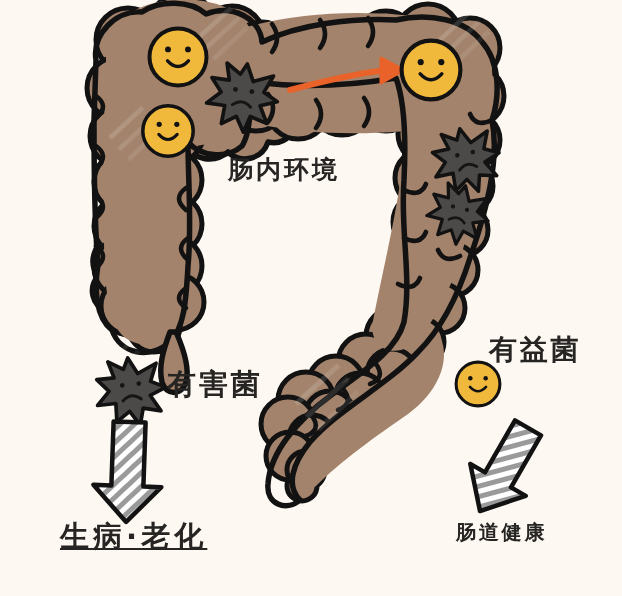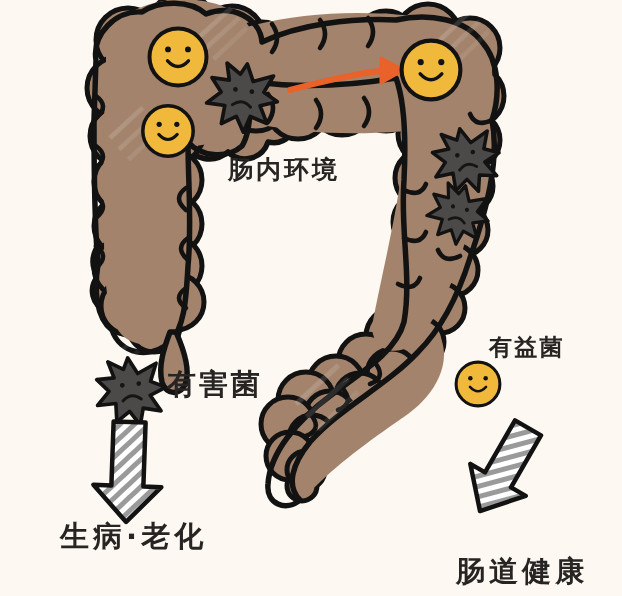--- a/index.html
+++ b/index.html
@@ -17,23 +17,23 @@
     color:#262523;
     font-family:"DejaVu Sans","Liberation Sans",sans-serif;
     font-weight:600;
     white-space:nowrap;
     letter-spacing:.10em;
     line-height:1;
     user-select:none;
   }
   #label-environment{left:228px;top:157px;font-size:25px;letter-spacing:.12em;}
   #label-harmful{left:167px;top:370px;font-size:29px;letter-spacing:.10em;}
-  #label-beneficial{left:489px;top:336px;font-size:23px;letter-spacing:.10em;}
-  #label-illness{left:60px;top:522px;font-size:29px;letter-spacing:.14em;font-weight:700;}
-  #label-health{left:456px;top:522px;font-size:29px;letter-spacing:.14em;font-weight:700;margin-top:35px;}
+  #label-beneficial{left:489px;top:336px;font-size:28px;letter-spacing:.10em;}
+  #label-illness{left:60px;top:522px;font-size:29px;letter-spacing:.14em;font-weight:700;text-decoration:underline;}
+  #label-health{left:456px;top:522px;font-size:20px;letter-spacing:.14em;font-weight:700;}
 </style>
 </head>
 <body>
 
 <div id="stage">
 
   <svg id="art" viewBox="0 0 622 596" xmlns="http://www.w3.org/2000/svg">
 
     <defs>
 

